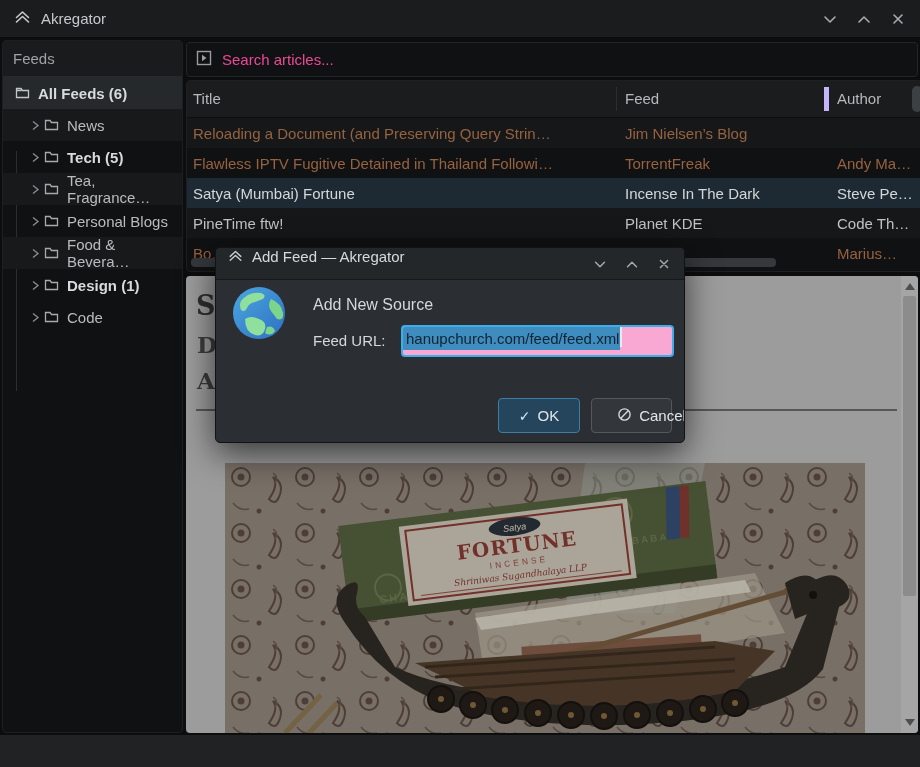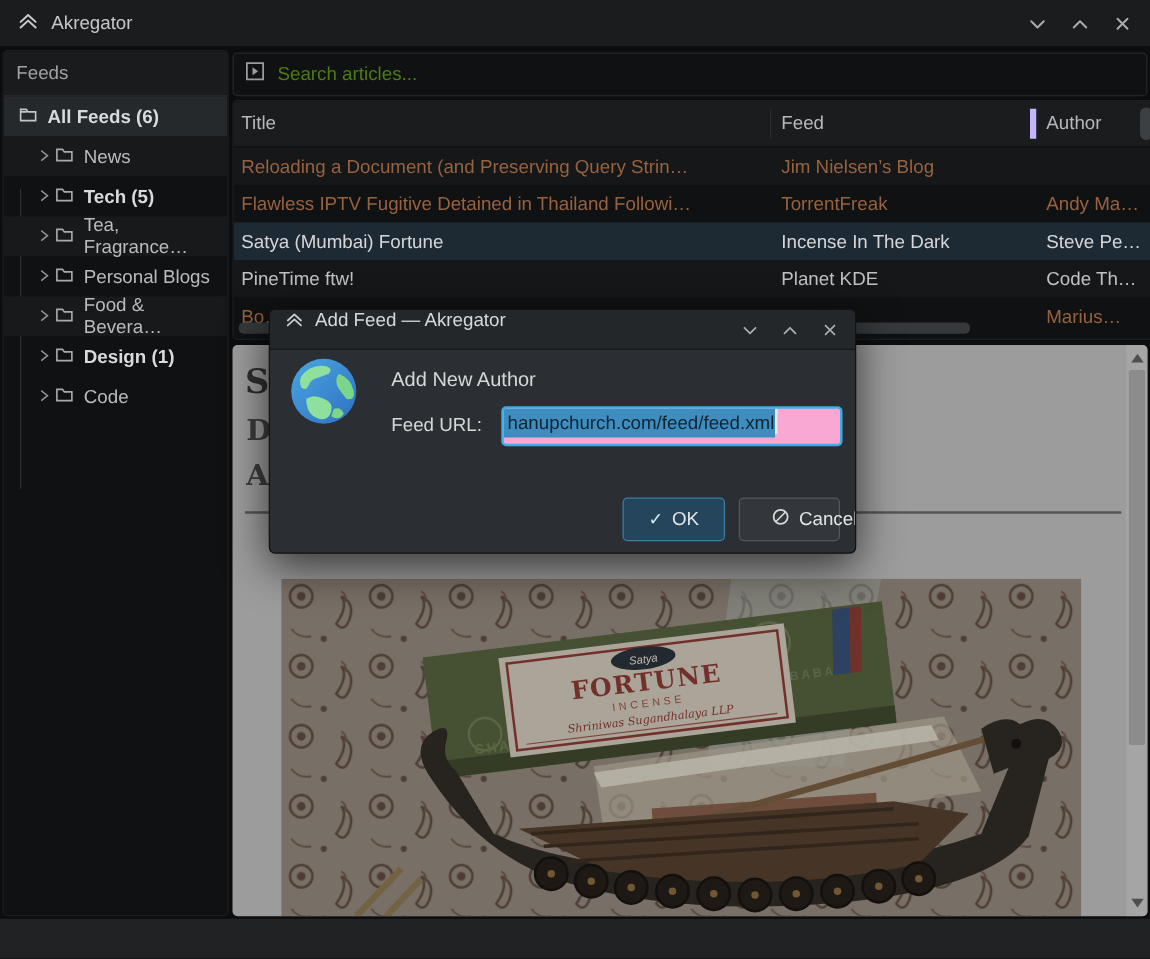--- a/index.html
+++ b/index.html
@@ -28,21 +28,21 @@
   .sb-item .chev { margin-left:8px; margin-right:4px; flex:0 0 auto;}
   .sb-item .indent { width:20px; flex:0 0 auto;}
   .sb-item .folder { margin-right:8px; flex:0 0 auto;}
   .treeline { position:absolute; left:13px; top:110px; width:1px; height:240px; background:#2c2f32; }
 
   
   .search { position:absolute; left:186px; top:42px; width:732px; height:35px;
     background:#101112; border:1px solid #232628; border-radius:4px;
     display:flex; align-items:center;}
   .search .sicon { margin-left:9px; margin-right:10px;}
-  .search .placeholder { color:#4d7c0f; font-size:15px;}
+  .search .placeholder { color:#ec4899; font-size:15px;}
 
   
   .list { position:absolute; left:186px; top:80px; width:740px; height:192px;
     background:#101112; border-radius:4px; overflow:hidden; border:1px solid #1d1f21;}
   .list-header { height:37px; background:#1a1c1e; display:flex; align-items:center;
     border-bottom:1px solid #0d0e0f; color:#b6b9bb; font-size:15px;}
   .col-title { width:430px; padding-left:6px; border-right:1px solid #2b2e31; height:24px; line-height:24px;}
   .col-feed  { width:212px; padding-left:8px; border-right:5px solid #c4b5fd; height:24px; line-height:24px;}
   .col-author{ flex:1; padding-left:8px; height:24px; line-height:24px;}
   .row { height:30px; display:flex; align-items:center; font-size:15px; white-space:nowrap;}
@@ -414,21 +414,21 @@
             </linearGradient>
           </defs>
           <circle cx="28" cy="28" r="26" fill="url(#gsea)"></circle>
           <path d="M10 16 q8 -10 20 -8 q6 2 2 6 l-8 3 q-6 1 -8 6 q-2 5 -6 2 q-2 -5 0 -9 z" fill="#8fdf9d"></path>
           <path d="M40 14 q10 4 12 14 q1 8 -6 6 l-6 -8 q-4 -6 0 -12 z" fill="#7bd68c"></path>
           <path d="M14 34 q6 -4 14 0 q8 3 6 10 q-2 8 -10 6 q-10 -3 -10 -16 z" fill="#8fdf9d"></path>
           <path d="M36 42 q6 -2 8 4 q-4 6 -10 2 z" fill="#7bd68c"></path>
         </svg>
       </span>
 
-      <div class="dlg-heading">Add New Author</div>
+      <div class="dlg-heading">Add New Source</div>
       <div class="dlg-label">Feed URL:</div>
 
       <div class="dlg-input">
         <span class="selected-text">hanupchurch.com/feed/feed.xml</span>
         <span class="caret"></span>
       </div>
 
       <div class="dlg-btn btn-ok">
         <span class="check-glyph">✓</span>
         <span>OK</span>

